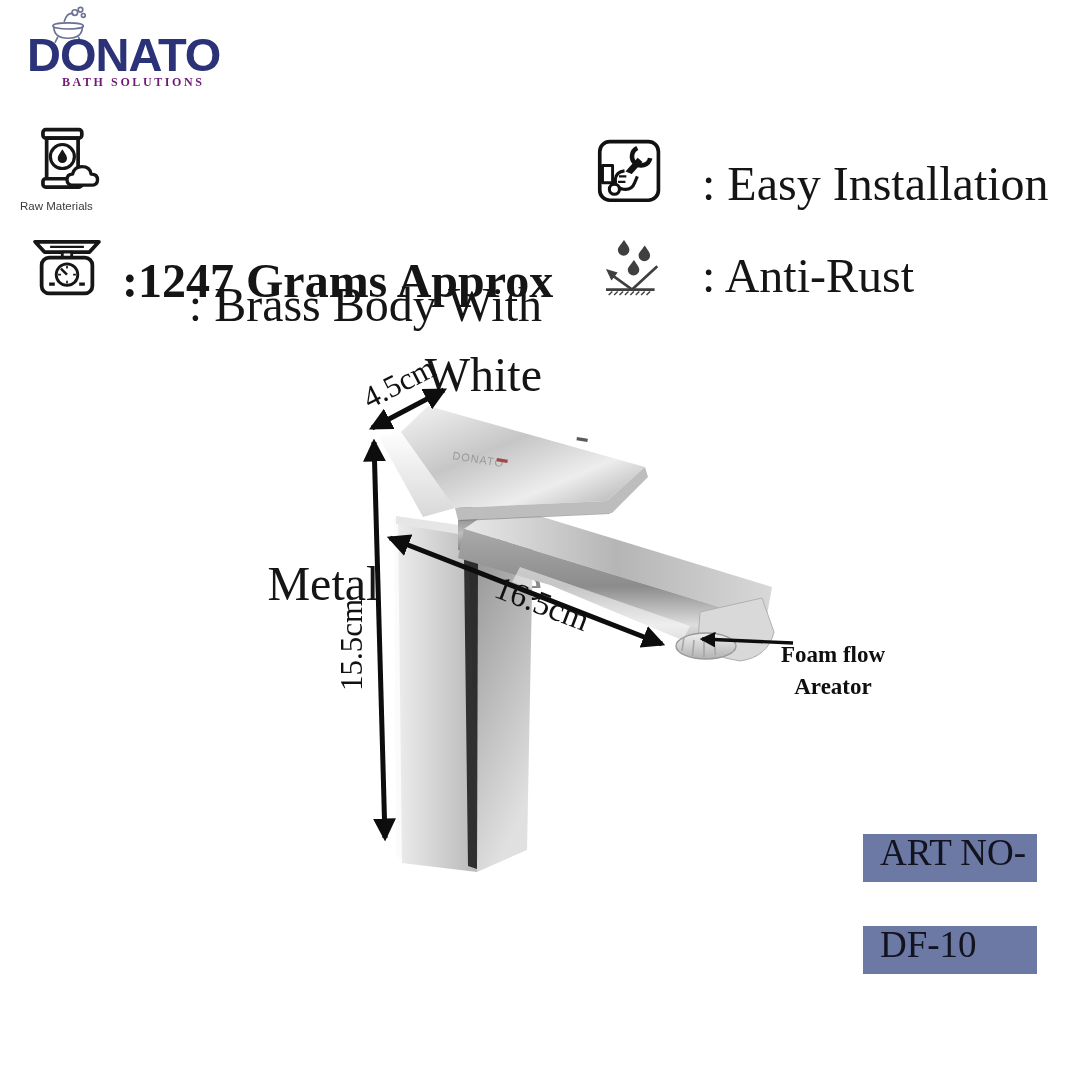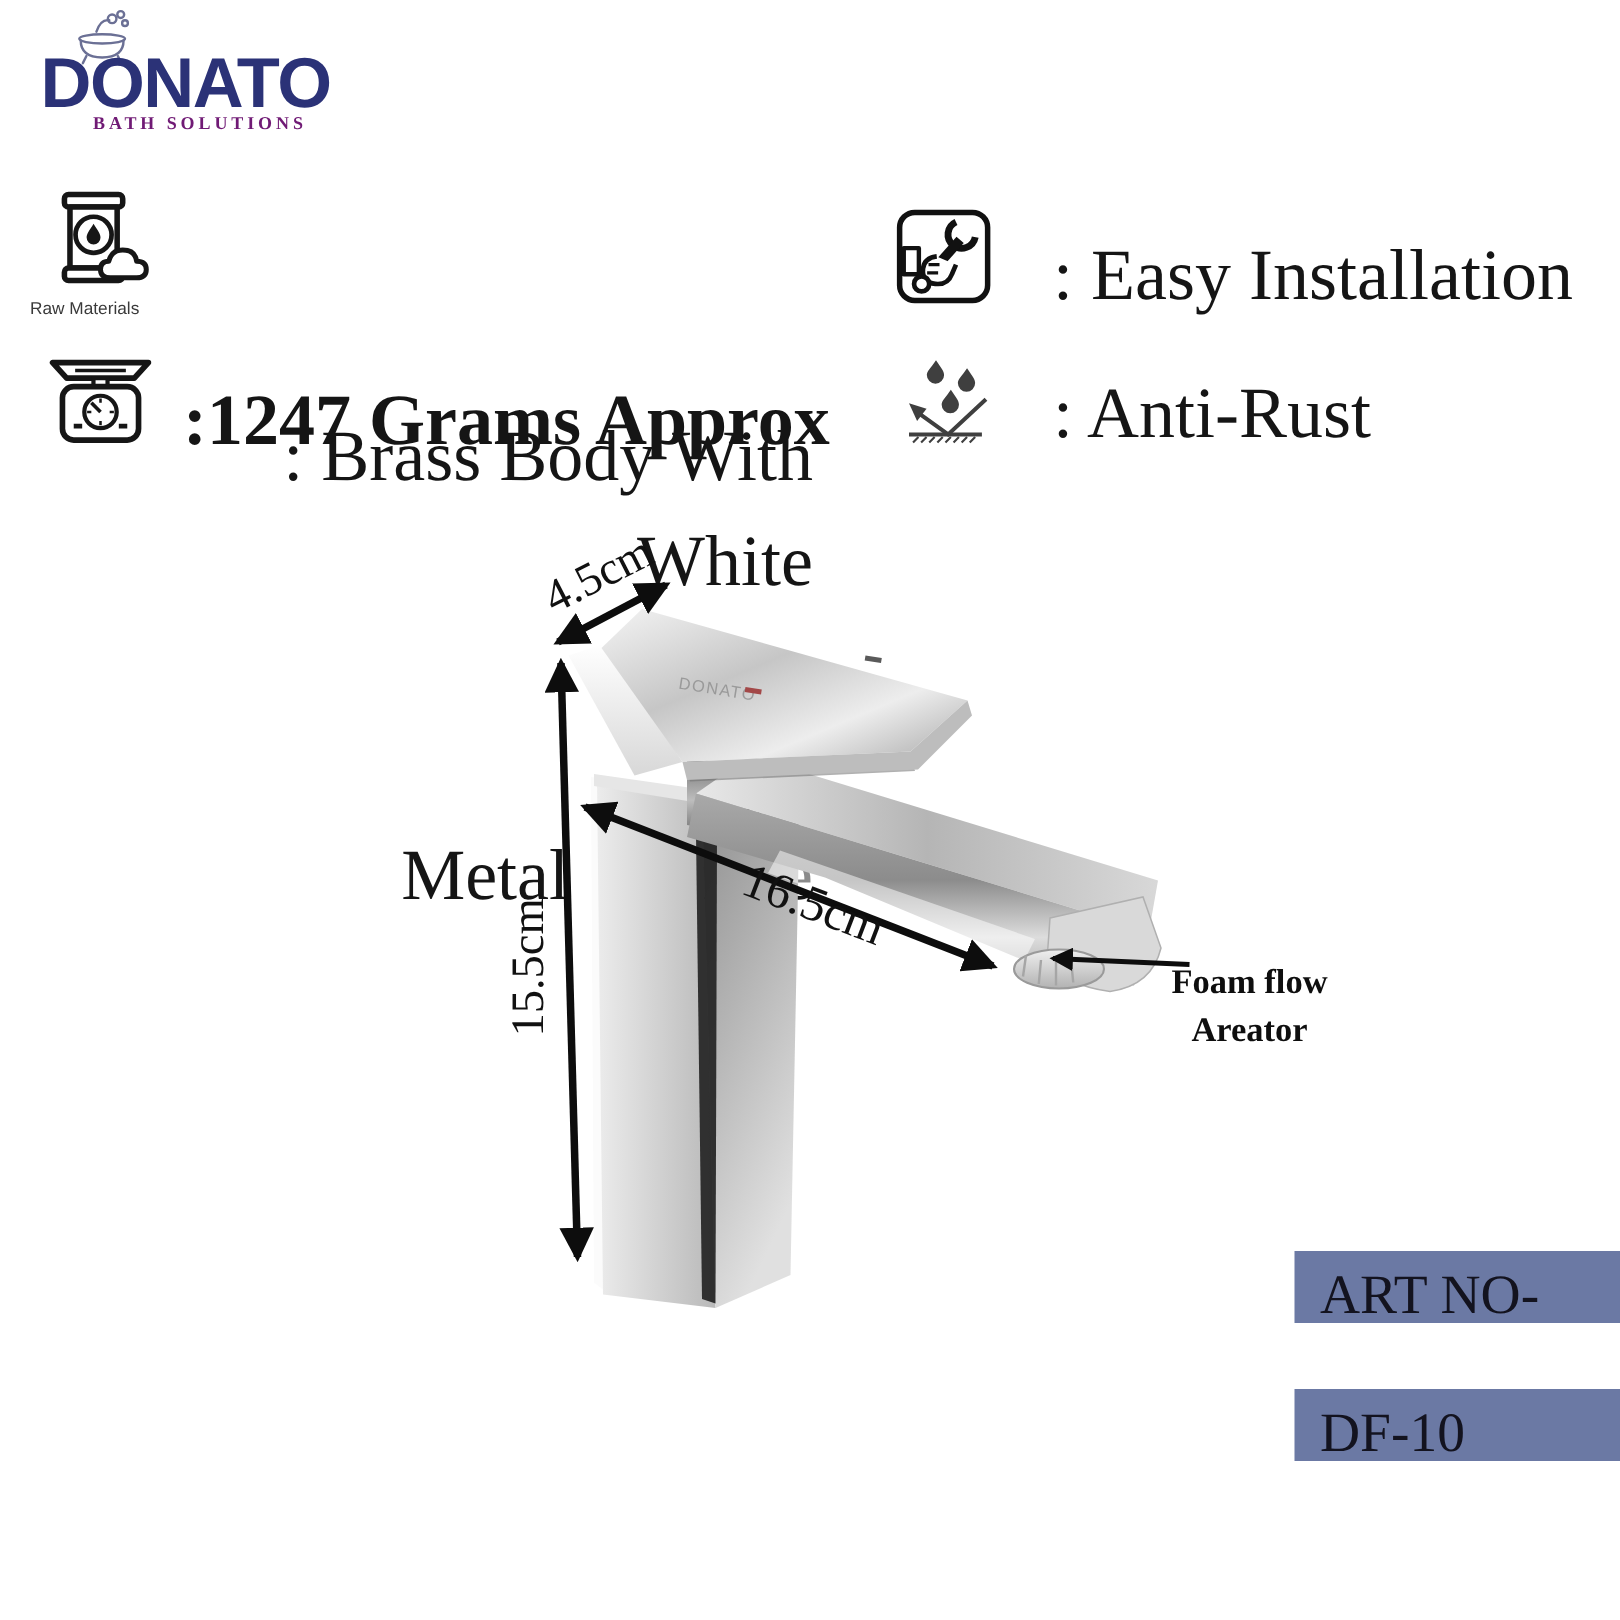--- a/index.html
+++ b/index.html
@@ -25,21 +25,21 @@
 
   
   .dim-label{font-size:31px;color:#111;white-space:nowrap;transform:translate(-50%,-50%);}
   .dim-w{left:399px;top:383px;transform:translate(-50%,-50%) rotate(-27deg);}
   .dim-h{left:352px;top:645px;transform:translate(-50%,-50%) rotate(-90deg);}
   .dim-s{left:542px;top:604px;font-size:33px;transform:translate(-50%,-50%) rotate(21deg);}
   .callout{left:833px;top:643px;transform:translate(-50%,-50%);text-align:center;
            font-weight:bold;font-size:23px;line-height:1.4;white-space:nowrap;color:#0e0e0e;margin-top:28px;}
 
   
-  .art-box{left:863px;width:217px;height:48px;background:#6b79a4;display:flex;align-items:flex-end;}
+  .art-box{left:863px;width:174px;height:48px;background:#6b79a4;display:flex;align-items:flex-start;}
   .art-box span{font-size:37px;color:#13131f;padding-left:17px;line-height:1;}
   .art-box-1{top:834px;}
   .art-box-2{top:926px;}
 
   svg{display:block;}
   .diagram-svg{left:0;top:0;pointer-events:none;}
 </style>
 </head>
 <body>
 

